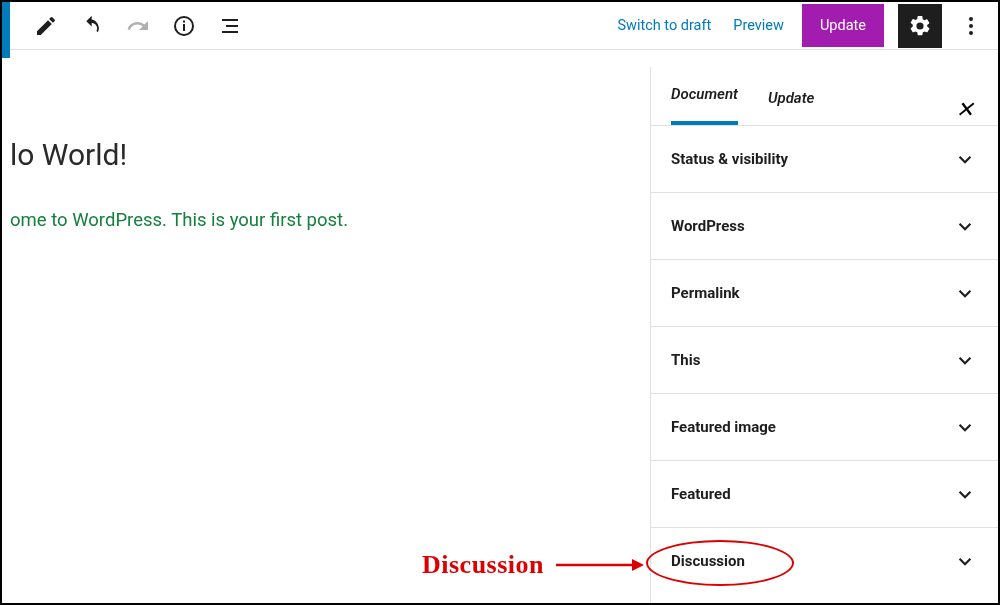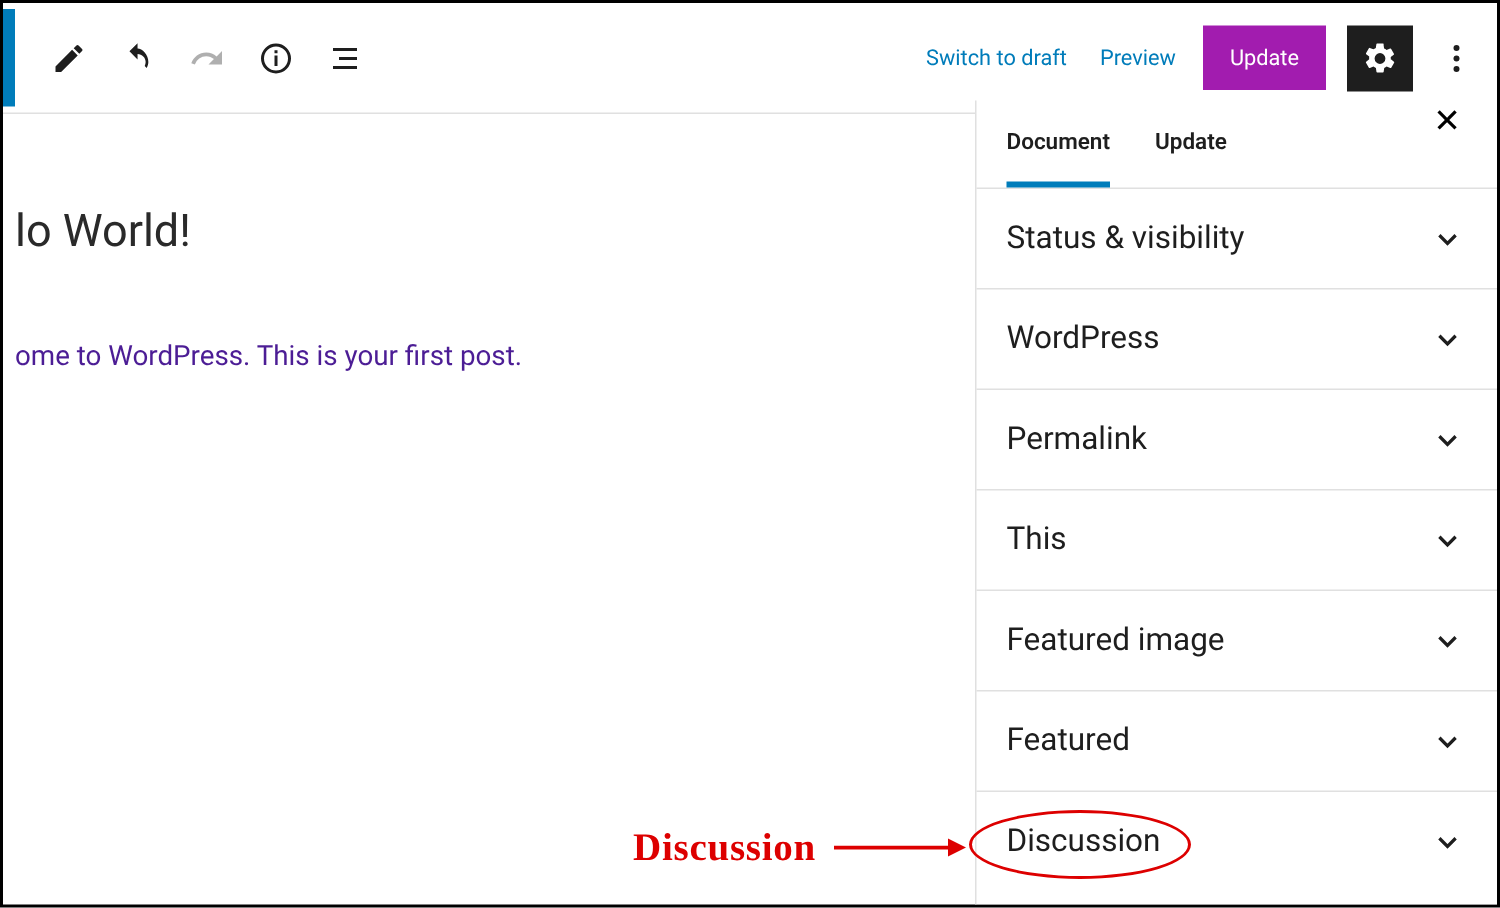--- a/index.html
+++ b/index.html
@@ -1,42 +1,42 @@
 <!DOCTYPE html>
 <html><head>
 <meta charset="utf-8">
 <style>
   * { box-sizing: border-box; margin: 0; padding: 0; font-family: -apple-system, BlinkMacSystemFont, "Segoe UI", Roboto, sans-serif; }
   body { width: 1000px; height: 605px; border: 2px solid #000; position: relative; overflow: hidden; background: #fff; }
 
-  .topbar { display: flex; align-items: center; height: 74px; border-bottom: 1px solid #e0e0e0; padding: 0 12px; }
+  .topbar { display: flex; align-items: center; height: 48px; border-bottom: 1px solid #e0e0e0; padding: 0 12px; }
   .left-tools { display: flex; align-items: center; gap: 6px; }
   .blue-bar { width: 8px; height: 65px; background: #007cba; margin-left: -12px; margin-right: 10px; }
   .icon-btn { width: 40px; height: 40px; display: flex; align-items: center; justify-content: center; border-radius: 2px; cursor: pointer; }
   .icon-btn svg { width: 24px; height: 24px; }
   .disabled svg { opacity: 0.35; }
   .spacer { flex: 1; }
   .right-tools { display: flex; align-items: center; gap: 14px; }
   .link { color: #007cba; font-size: 14.5px; cursor: pointer; padding: 8px 4px; }
   .update-btn { background: #a21caf; color: #fff; border: none; padding: 13px 18px; font-size: 14.5px; cursor: pointer; }
   .settings-btn { background: #1e1e1e; color: #fff; width: 44px; height: 44px; display: flex; align-items: center; justify-content: center; cursor: pointer; }
   .settings-btn svg { width: 24px; height: 24px; fill: #fff; }
   .more-btn { width: 30px; height: 44px; display: flex; align-items: center; justify-content: center; cursor: pointer; }
 
   .content { position: absolute; left: 0; top: 65px; right: 348px; bottom: 0; padding: 70px 0 0 0; }
-  .title { font-size: 30px; color: #2a2a2a; font-weight: 400; margin-bottom: 54px; margin-left: 8px; }
-  .paragraph { font-size: 18.5px; color: #4c1d95; margin-bottom: 40px; margin-left: 8px; }
+  .title { font-size: 30px; color: #2a2a2a; font-weight: 400; margin-bottom: 37px; margin-left: 8px; }
+  .paragraph { font-size: 18.5px; color: #15803d; margin-bottom: 40px; margin-left: 8px; }
 
   .sidebar { position: absolute; right: 0; top: 65px; width: 348px; bottom: 0; border-left: 1px solid #e0e0e0; background: #fff; }
-  .tabs { display: flex; align-items: flex-start; height: 58px; padding: 0 20px; position: relative; }
+  .tabs { display: flex; align-items: flex-end; height: 58px; padding: 0 20px; position: relative; font-style: italic; }
   .tab { font-size: 15px; color: #1e1e1e; padding: 18px 0; cursor: pointer; margin-right: 30px; font-weight: 600; }
   .tab.active { border-bottom: 4px solid #007cba; }
   .close-tabs { margin-left: auto; font-size: 22px; cursor: pointer; padding: 4px; line-height: 1; }
   .panel { border-top: 1px solid #e0e0e0; padding: 20px 20px; display: flex; align-items: center; justify-content: space-between; cursor: pointer; }
-  .panel-label { font-size: 21px; color: #1e1e1e; font-weight: 400; }
+  .panel-label { font-size: 15px; color: #1e1e1e; font-weight: 700; }
   .chev { width: 26px; height: 26px; }
 
   .annotation { position: absolute; left: 420px; top: 548px; display: flex; align-items: center; }
   .anno-text { color: #dd0000; font-size: 26px; font-weight: 700; font-family: "Times New Roman", serif; letter-spacing: 0.5px; }
   .anno-arrow { margin-left: 10px; }
   .anno-ellipse { position: absolute; left: 644px; top: 538px; width: 148px; height: 46px; border: 2.5px solid #dd0000; border-radius: 50%; pointer-events: none; }
 </style>
 </head>
 <body>
 

